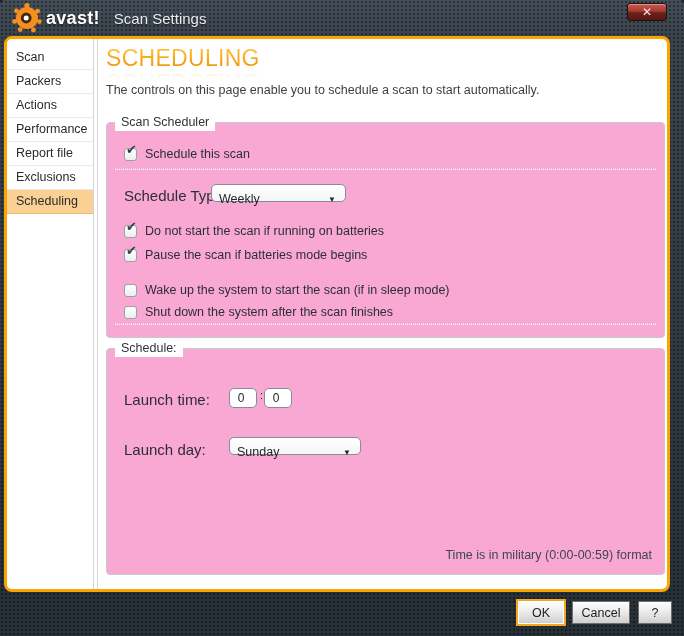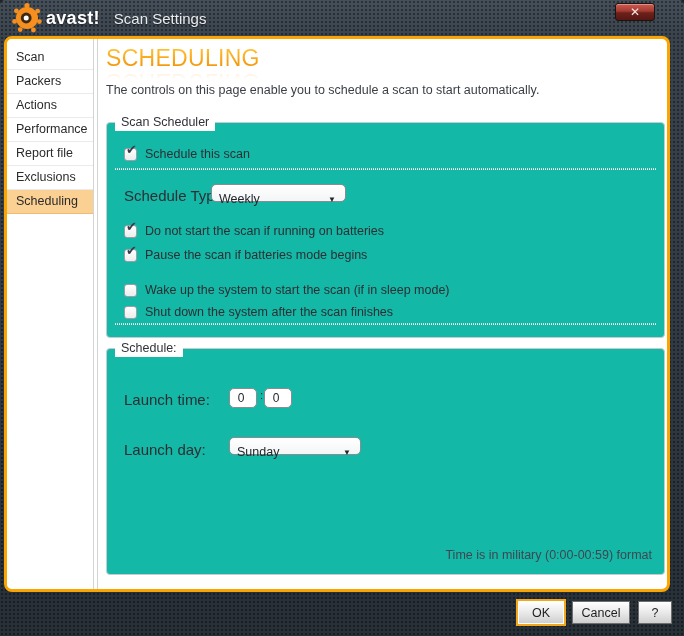--- a/index.html
+++ b/index.html
@@ -10,21 +10,21 @@
     position:relative; width:684px; height:636px; overflow:hidden;
     border-radius:5px 5px 0 0;
     background-color:#333c45;
     background-image:
       radial-gradient(rgba(0,0,0,.38) 30%, transparent 34%),
       linear-gradient(180deg,#454f59 0%, #3a434c 6%, #333c45 45%, #272f37 100%);
     background-size:4px 4px, 100% 100%;
   }
 
   
-  .titlebar { position:absolute; top:0; left:0; right:12px; height:36px; display:flex; align-items:center; }
+  .titlebar { position:absolute; top:0; left:0; right:0; height:36px; display:flex; align-items:center; }
   .logo { display:flex; align-items:center; margin-left:10px; }
   .logo svg { display:block; }
   .brand { color:#fff; font-size:18px; font-weight:bold; letter-spacing:.3px; margin-left:2px;
            text-shadow:0 1px 2px rgba(0,0,0,.5); }
   .win-title { color:#e9ecef; font-size:15px; margin-left:14px; text-shadow:0 1px 1px rgba(0,0,0,.5); }
   .close-btn {
     position:absolute; top:3px; right:17px; width:40px; height:18px;
     border:1px solid #1c1410; border-radius:3px;
     background:linear-gradient(#d05a50 0%, #a03arargb 0%, #a23a31 45%, #6d211b 55%, #581713 100%);
     background:linear-gradient(#d05a50 0%, #a23a31 45%, #6d211b 55%, #581713 100%);
@@ -53,21 +53,21 @@
              background:linear-gradient(180deg,#ffcb3d 0%, #f9a61a 55%, #ef8e00 100%);
              -webkit-background-clip:text; background-clip:text; color:transparent; }
   .heading-reflect-wrap { position:absolute; left:7px; top:30px; height:12px; overflow:hidden; opacity:.25;
              -webkit-mask-image:linear-gradient(to bottom, rgba(0,0,0,.9), transparent 90%); }
   .heading-reflect { display:inline-block; transform:scaleY(-1); font-size:23px; letter-spacing:.3px; line-height:26px;
              background:linear-gradient(180deg,#ffcb3d 0%, #f9a61a 55%, #ef8e00 100%);
              -webkit-background-clip:text; background-clip:text; color:transparent; }
   .description { position:absolute; left:7px; top:44px; font-size:12.5px; color:#3a3f45; }
 
   
-  .group { position:absolute; left:7px; width:559px; background:#14b8a6;
+  .group { position:absolute; left:7px; width:559px; background:#f9a8d4;
            border:1px solid #c6cbcf; border-radius:4px; }
   .group-scheduler { top:83px; height:216px; }
   .group-schedule  { top:309px; height:227px; }
   .group-title { position:absolute; top:-9px; left:8px; padding:0 6px; background:#fff;
                  font-size:12.5px; color:#303338; line-height:17px; }
 
   .sep { position:absolute; left:8px; right:8px; height:0;
          border-top:1px dotted #d7d9db; border-bottom:1px dotted #fdfdfd; }
 
   

